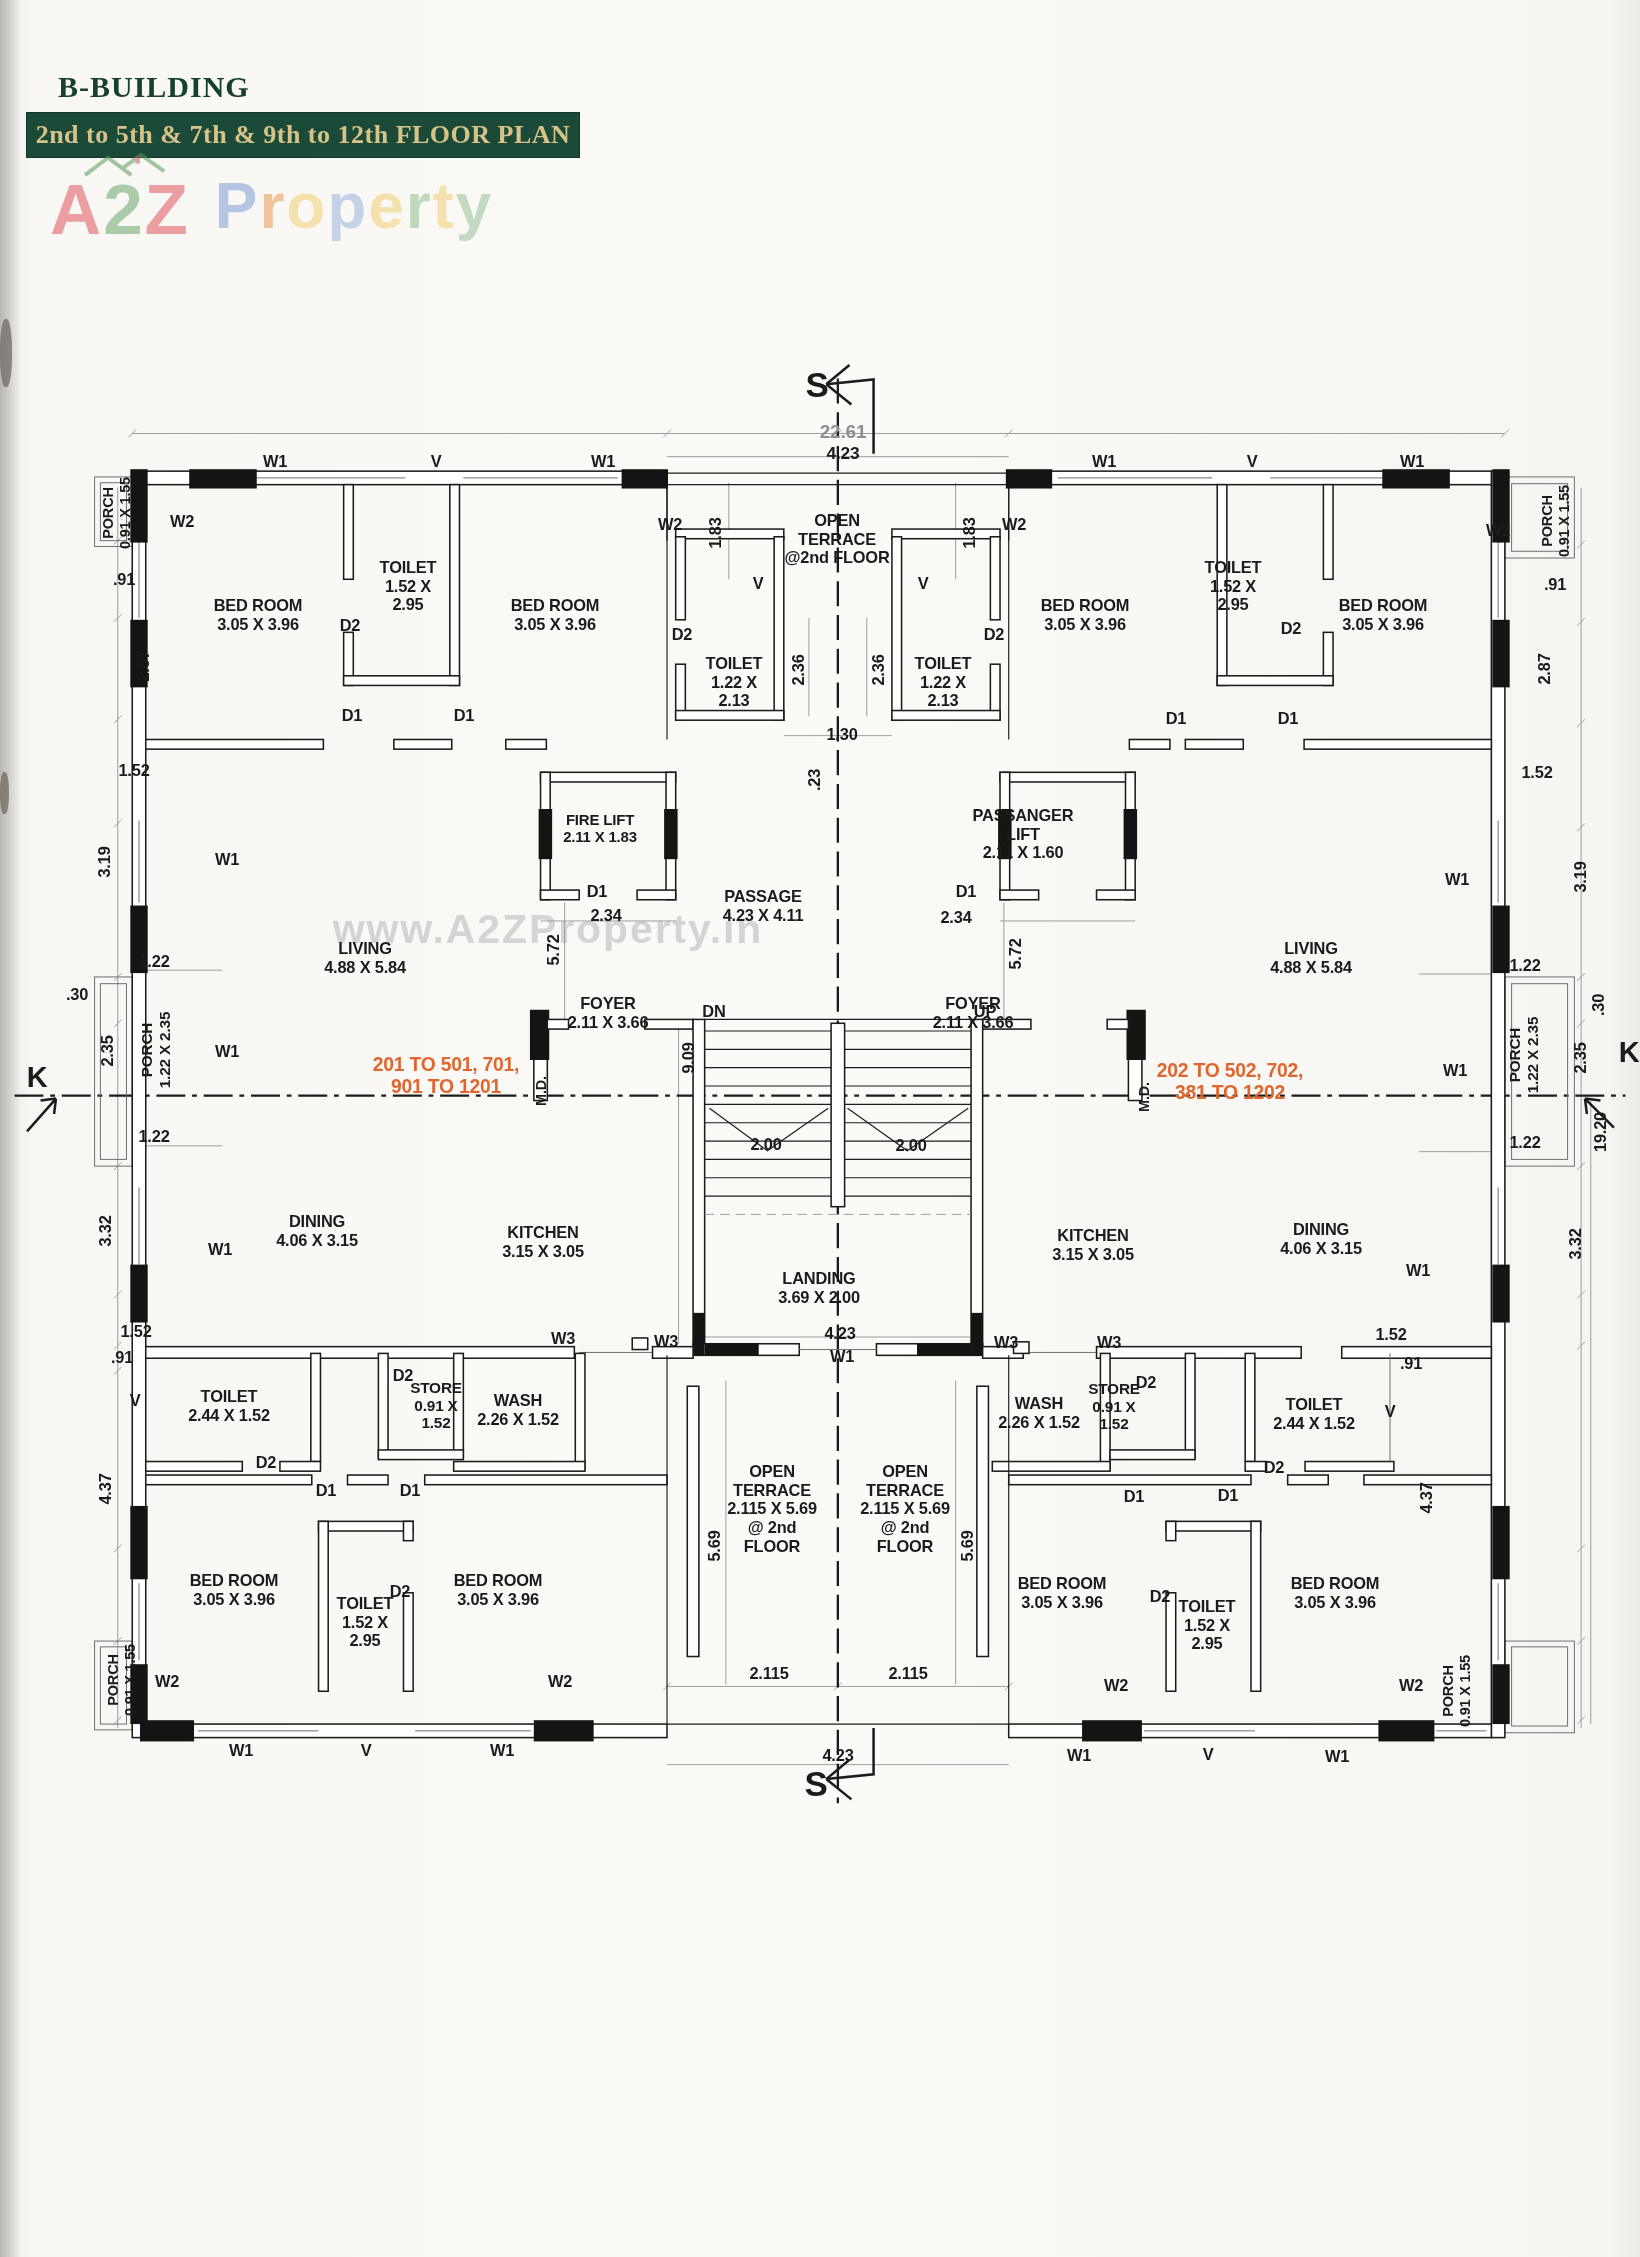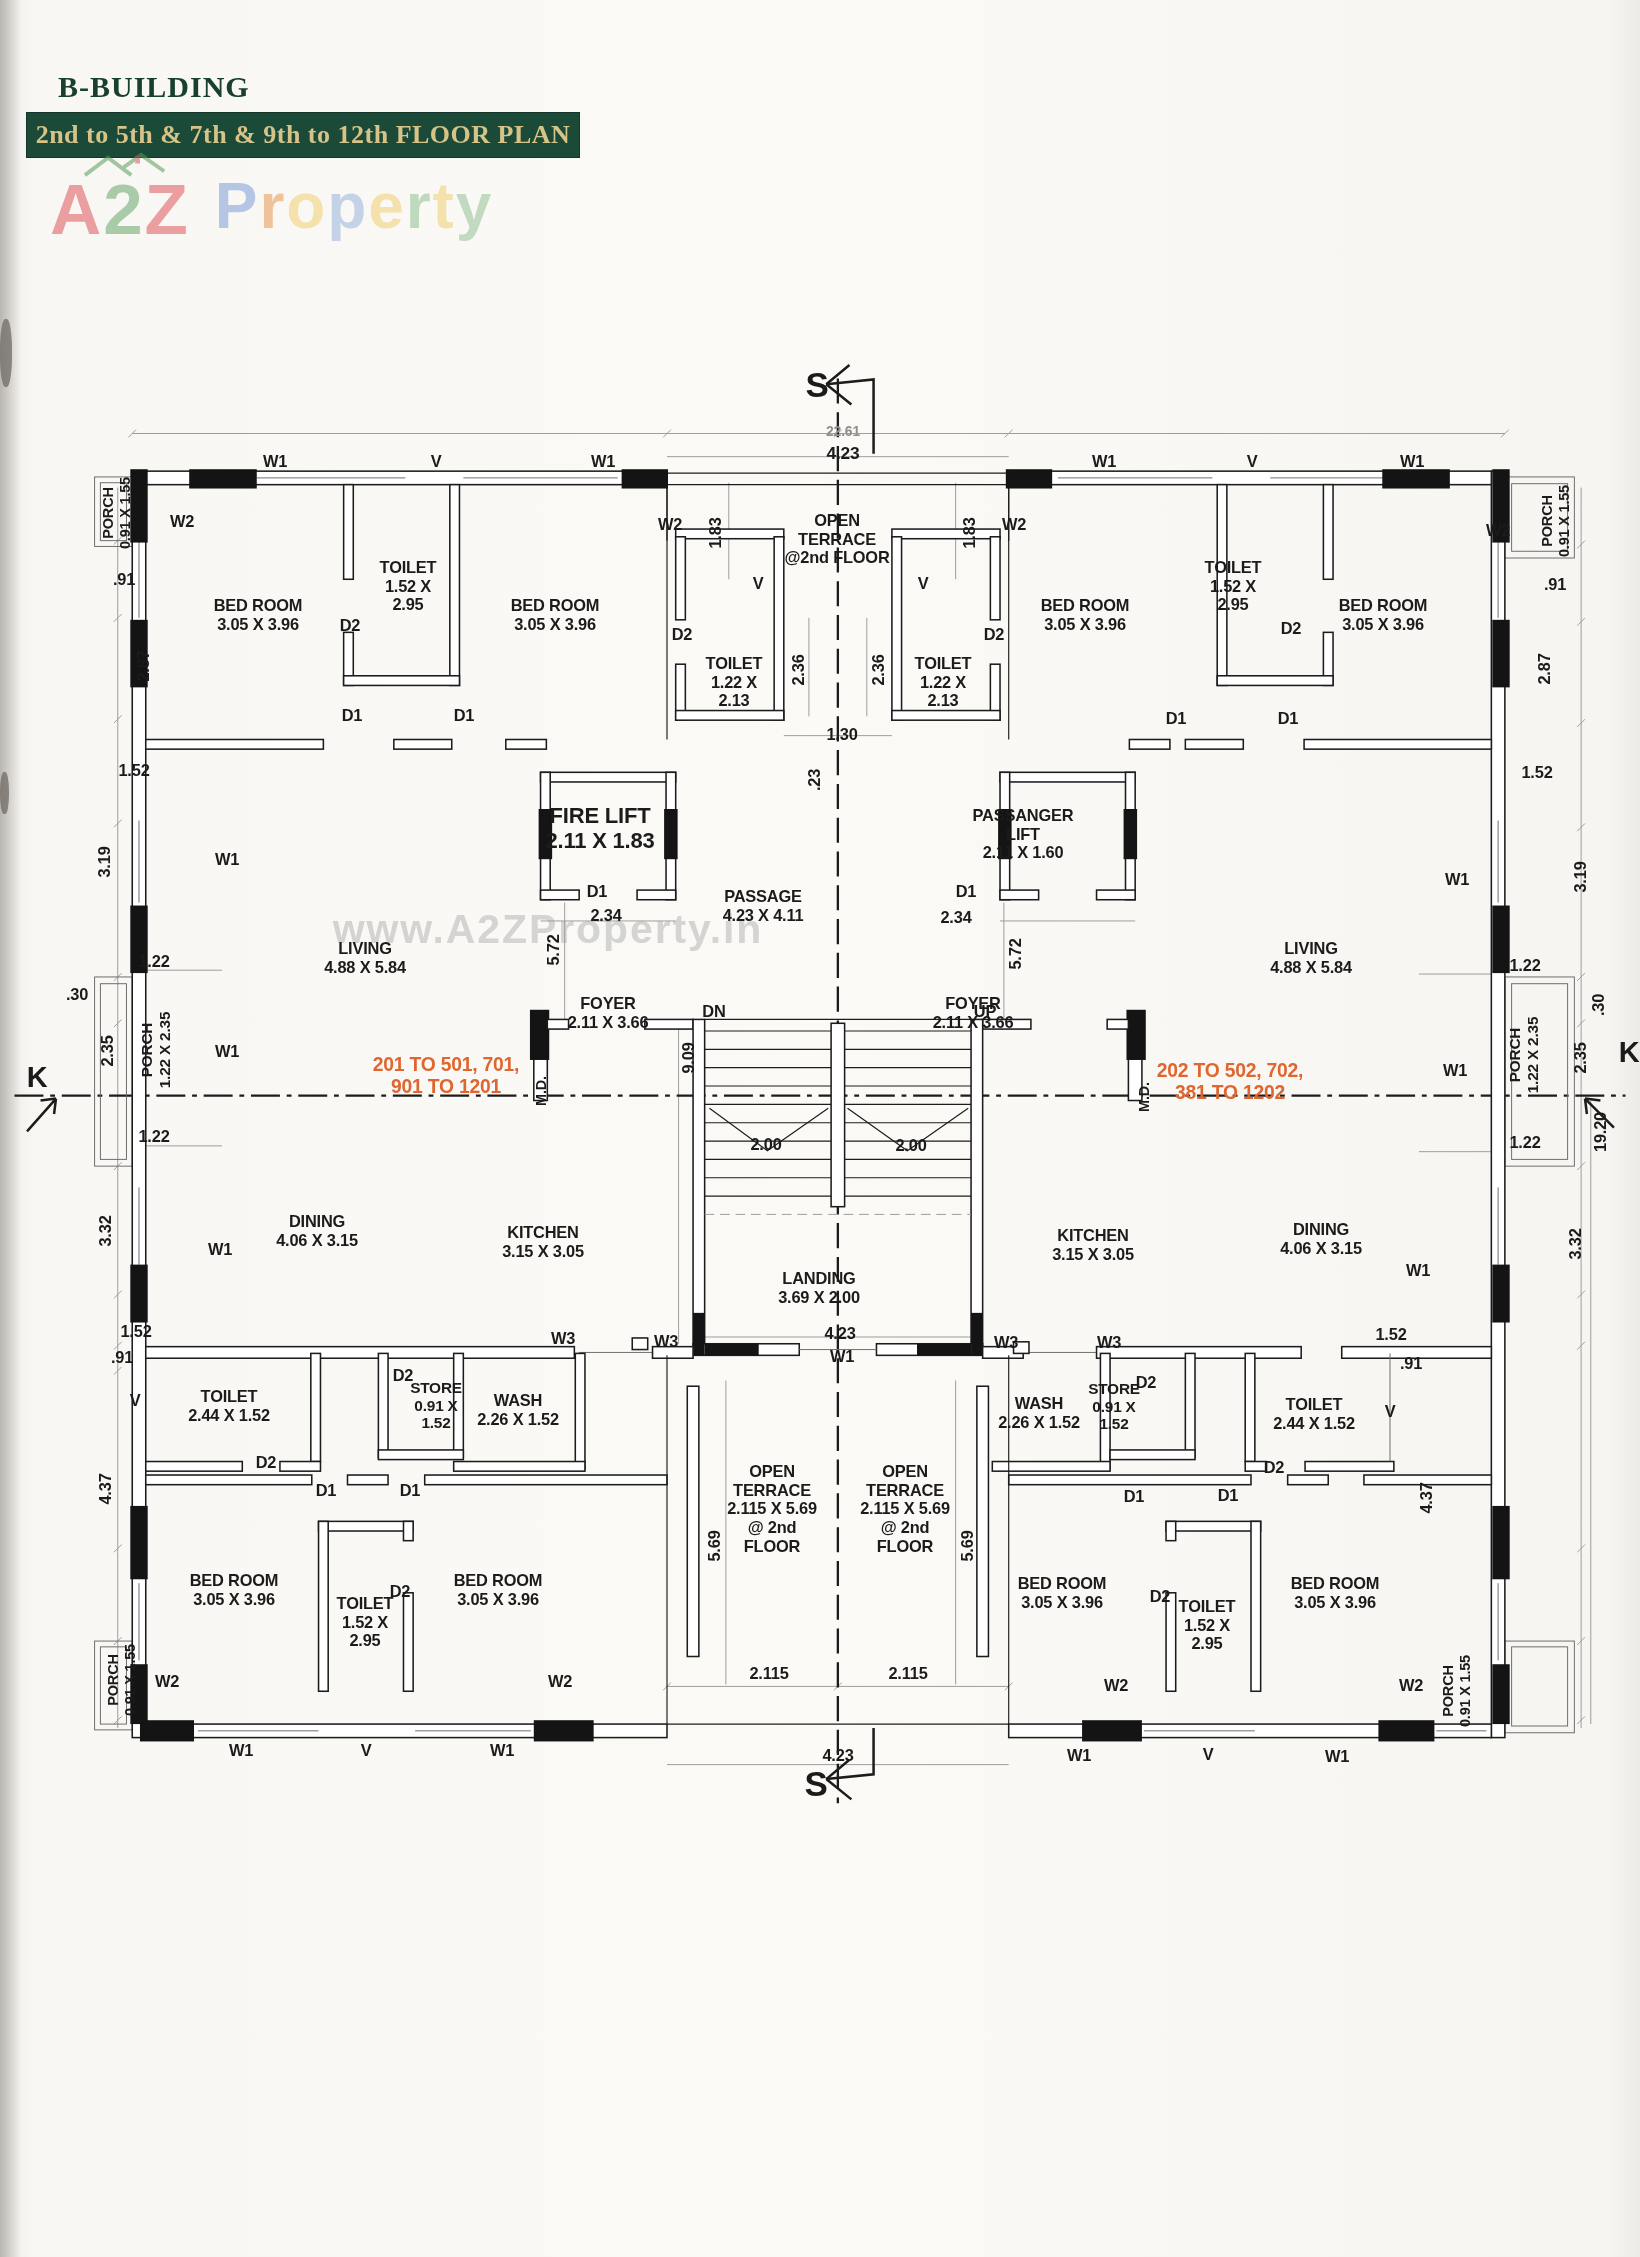--- a/index.html
+++ b/index.html
@@ -278,21 +278,21 @@
   <rect class="w" x="1296" y="1576" width="10" height="176"></rect>
 
   <line class="thin2" x1="691" y1="1404" x2="691" y2="1786"></line>
   <line class="thin2" x1="1045" y1="1404" x2="1045" y2="1786"></line>
   <line class="thin2" x1="691" y1="1786" x2="1045" y2="1786"></line>
   <rect class="w" x="712" y="1436" width="12" height="280"></rect>
   <rect class="w" x="1012" y="1436" width="12" height="280"></rect>
 </svg>
 <div id="labels">
       <div class="lbl" style="left: 817px; top: 385px; font-size: 35px; color: rgb(27, 27, 27); transform: translate(-50%, -50%);">S</div>
-      <div class="lbl" style="left: 843px; top: 432px; font-size: 14px; color: rgb(143, 143, 143); transform: translate(-50%, -50%);">22.61</div>
+      <div class="lbl" style="left: 843px; top: 432px; font-size: 19px; color: rgb(143, 143, 143); transform: translate(-50%, -50%);">22.61</div>
       <div class="lbl" style="left: 843px; top: 454px; font-size: 17.4px; color: rgb(27, 27, 27); transform: translate(-50%, -50%);">4.23</div>
       <div class="lbl" style="left: 837px; top: 539px; font-size: 16.4px; color: rgb(27, 27, 27); transform: translate(-50%, -50%);">OPEN
 TERRACE
 @2nd FLOOR</div>
       <div class="lbl" style="left: 275px; top: 461px; font-size: 16.4px; color: rgb(27, 27, 27); transform: translate(-50%, -50%);">W1</div>
       <div class="lbl" style="left: 436px; top: 461px; font-size: 16.4px; color: rgb(27, 27, 27); transform: translate(-50%, -50%);">V</div>
       <div class="lbl" style="left: 603px; top: 461px; font-size: 16.4px; color: rgb(27, 27, 27); transform: translate(-50%, -50%);">W1</div>
       <div class="lbl" style="left: 1104px; top: 461px; font-size: 16.4px; color: rgb(27, 27, 27); transform: translate(-50%, -50%);">W1</div>
       <div class="lbl" style="left: 1252px; top: 461px; font-size: 16.4px; color: rgb(27, 27, 27); transform: translate(-50%, -50%);">V</div>
       <div class="lbl" style="left: 1412px; top: 461px; font-size: 16.4px; color: rgb(27, 27, 27); transform: translate(-50%, -50%);">W1</div>
@@ -339,21 +339,21 @@
       <div class="lbl" style="left: 842px; top: 734px; font-size: 16.4px; color: rgb(27, 27, 27); transform: translate(-50%, -50%);">1.30</div>
       <div class="lbl" style="left: 352px; top: 715px; font-size: 16.4px; color: rgb(27, 27, 27); transform: translate(-50%, -50%);">D1</div>
       <div class="lbl" style="left: 464px; top: 715px; font-size: 16.4px; color: rgb(27, 27, 27); transform: translate(-50%, -50%);">D1</div>
       <div class="lbl" style="left: 1176px; top: 718px; font-size: 16.4px; color: rgb(27, 27, 27); transform: translate(-50%, -50%);">D1</div>
       <div class="lbl" style="left: 1288px; top: 718px; font-size: 16.4px; color: rgb(27, 27, 27); transform: translate(-50%, -50%);">D1</div>
       <div class="lbl" style="left: 143px; top: 666px; font-size: 16.4px; color: rgb(27, 27, 27); transform: translate(-50%, -50%) rotate(-90deg);">2.87</div>
       <div class="lbl" style="left: 1544px; top: 669px; font-size: 16.4px; color: rgb(27, 27, 27); transform: translate(-50%, -50%) rotate(-90deg);">2.87</div>
       <div class="lbl" style="left: 134px; top: 770px; font-size: 16.4px; color: rgb(27, 27, 27); transform: translate(-50%, -50%);">1.52</div>
       <div class="lbl" style="left: 1537px; top: 772px; font-size: 16.4px; color: rgb(27, 27, 27); transform: translate(-50%, -50%);">1.52</div>
       <div class="lbl" style="left: 814px; top: 780px; font-size: 16.4px; color: rgb(27, 27, 27); transform: translate(-50%, -50%) rotate(-90deg);">.23</div>
-      <div class="lbl" style="left: 600px; top: 828px; font-size: 22px; color: rgb(27, 27, 27); transform: translate(-50%, -50%);">FIRE LIFT
+      <div class="lbl" style="left: 600px; top: 828px; font-size: 15px; color: rgb(27, 27, 27); transform: translate(-50%, -50%);">FIRE LIFT
 2.11 X 1.83</div>
       <div class="lbl" style="left: 1023px; top: 834px; font-size: 16.4px; color: rgb(27, 27, 27); transform: translate(-50%, -50%);">PASSANGER
 LIFT
 2.11 X 1.60</div>
       <div class="lbl" style="left: 763px; top: 906px; font-size: 16.4px; color: rgb(27, 27, 27); transform: translate(-50%, -50%);">PASSAGE
 4.23 X 4.11</div>
       <div class="lbl" style="left: 597px; top: 891px; font-size: 16.4px; color: rgb(27, 27, 27); transform: translate(-50%, -50%);">D1</div>
       <div class="lbl" style="left: 966px; top: 891px; font-size: 16.4px; color: rgb(27, 27, 27); transform: translate(-50%, -50%);">D1</div>
       <div class="lbl" style="left: 606px; top: 915px; font-size: 16.4px; color: rgb(27, 27, 27); transform: translate(-50%, -50%);">2.34</div>
       <div class="lbl" style="left: 956px; top: 917px; font-size: 16.4px; color: rgb(27, 27, 27); transform: translate(-50%, -50%);">2.34</div>

